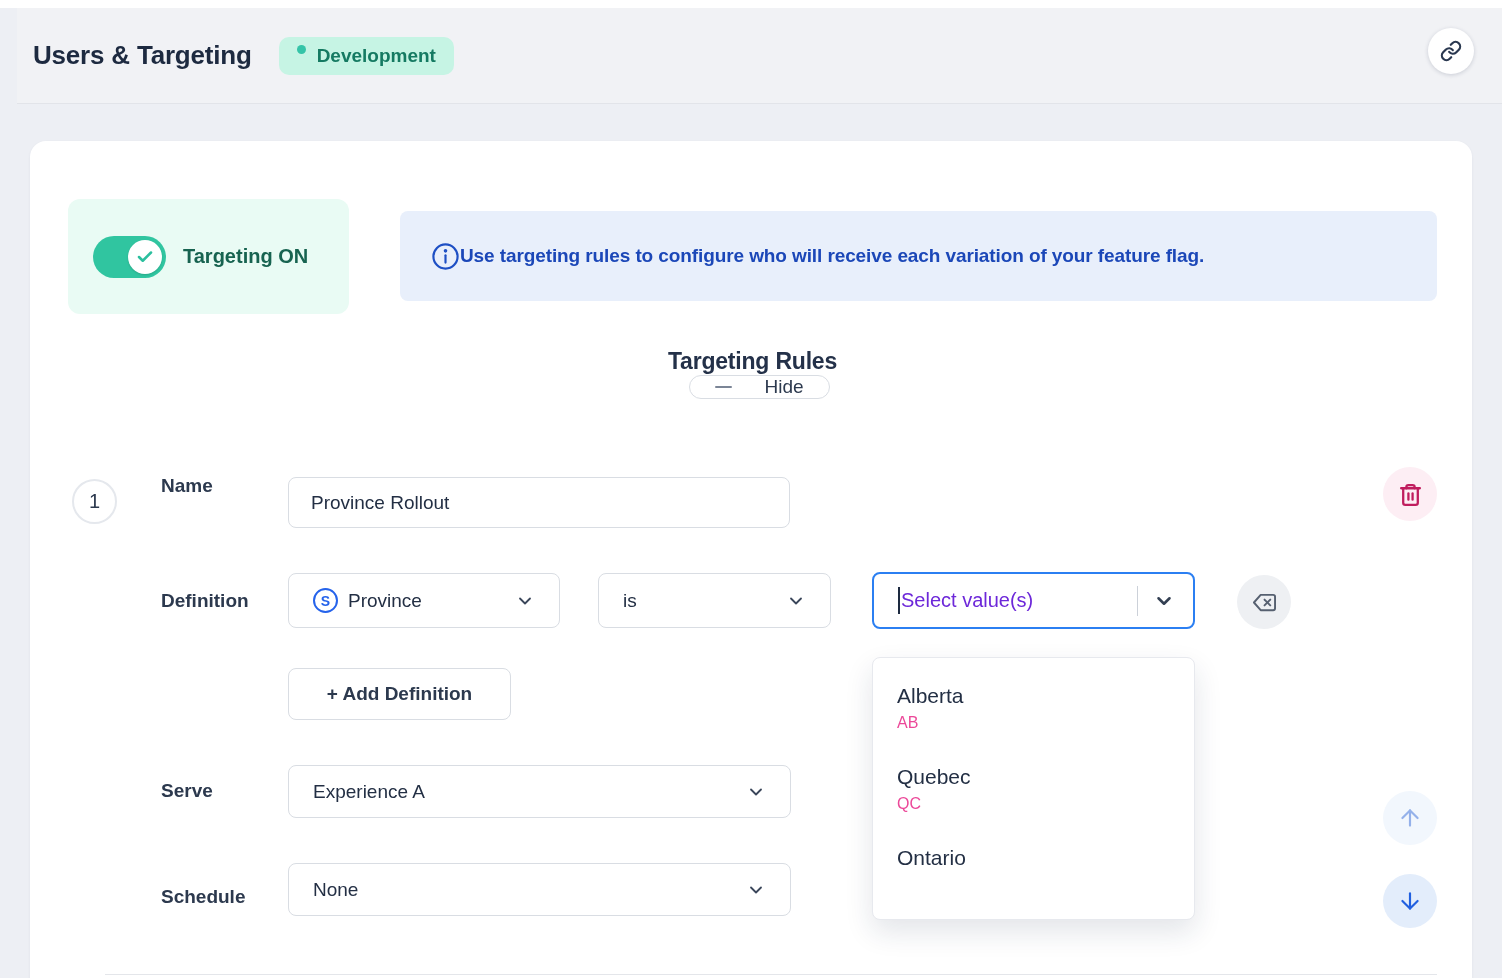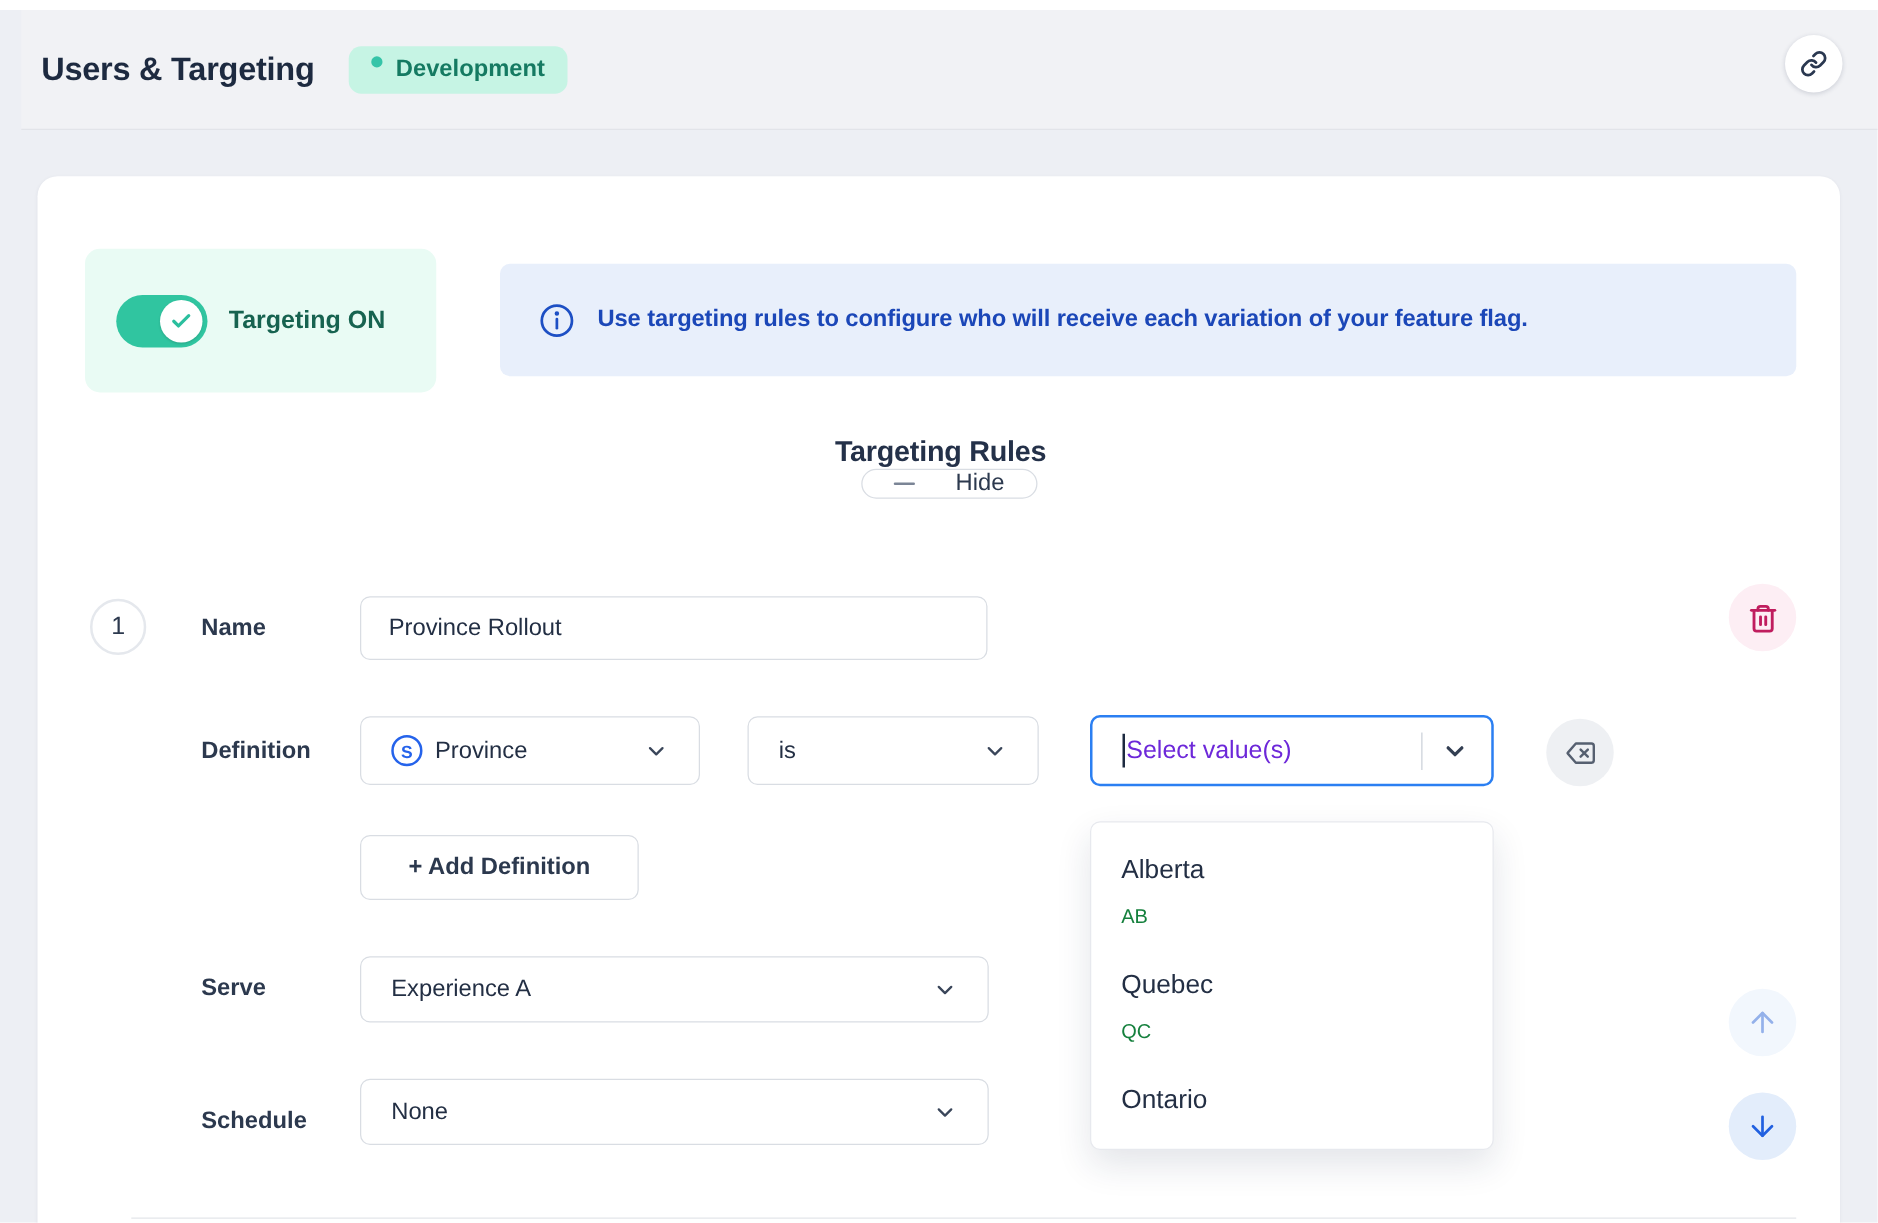--- a/index.html
+++ b/index.html
@@ -28,21 +28,21 @@
   .mint-panel { position:absolute; left:38px; top:58px; width:281px; height:115px;
     background:#e9fbf4; border-radius:12px; display:flex; align-items:center; padding-left:25px; gap:17px; }
   .toggle { position:relative; width:73px; height:42px; border-radius:21px; background:#30c5a0;
     border:none; cursor:pointer; flex:0 0 auto; }
   .toggle-knob { position:absolute; right:4px; top:4px; width:34px; height:34px; border-radius:50%;
     background:#ffffff; box-shadow:0 1px 2px rgba(0,0,0,.15); display:flex; align-items:center; justify-content:center; }
   .toggle-label { font-size:20px; font-weight:600; color:#176350; }
 
   
   .banner { position:absolute; left:370px; top:70px; width:1037px; height:90px;
-    background:#e8effb; border-radius:8px; display:flex; align-items:center; padding:0 20px 0 31px; gap:18px; }
+    background:#e8effb; border-radius:8px; display:flex; align-items:center; padding:0 20px 0 31px; gap:0; }
   .banner-text { font-size:19px; font-weight:600; color:#1b47b8; letter-spacing:-0.1px; }
 
   
   .section-row { position:absolute; left:38px; right:35px; top:207px; height:43px;
     display:flex; align-items:center;flex-direction:column; }
   .h-line { flex:1; height:1px; background:#e4e6ea; }
   .section-title { font-size:23px; font-weight:600; color:#243149; margin:0 16px; letter-spacing:-0.2px; }
   .hide-btn { margin-left:14px; width:141px; height:43px; border-radius:999px; background:#ffffff;
     border:1px solid #d9dde3; cursor:pointer; display:flex; align-items:center; justify-content:center; gap:32px;
     font-family:inherit; }
@@ -84,21 +84,21 @@
   .add-btn { position:absolute; left:258px; top:527px; width:223px; height:52px;
     background:#ffffff; border:1px solid #d9dde3; border-radius:8px; cursor:pointer;
     font-family:inherit; font-size:19px; font-weight:600; color:#2c394e; }
 
   
   .dropdown { position:absolute; left:842px; top:516px; width:323px; height:263px;
     background:#ffffff; border:1px solid #e7e9ee; border-radius:8px;
     box-shadow:0 12px 28px rgba(25,39,70,.12); padding:24px 0 0 24px; z-index:5; }
   .option { margin-bottom:28px; cursor:pointer; }
   .option-label { font-size:21px; color:#232f44; line-height:28px; }
-  .option-sub { font-size:16px; color:#15803d; line-height:25px;margin-top:11px; }
+  .option-sub { font-size:16px; color:#ec4899; line-height:25px; }
 
   .bottom-divider { position:absolute; left:75px; right:35px; top:833px; height:1px; background:#e4e6ea; }
 </style>
 </head>
 <body>
 
 <div class="page-bg"></div>
 
 <div class="header">
   <div class="page-title">Users &amp; Targeting</div>
@@ -145,21 +145,21 @@
     <span class="section-title">Targeting Rules</span>
     <span class="h-line"></span>
     <button class="hide-btn">
       <span class="hide-dash"></span>
       <span class="hide-label">Hide</span>
     </button>
   </div>
 
   <div class="rule-number">1</div>
 
-  <div class="form-label" style="top:351px;">Name</div>
+  <div class="form-label" style="top:334px;">Name</div>
   <input class="text-input" type="text" value="Province Rollout" style="">
 
   <button class="circle-btn trash-btn">
     <svg width="25" height="25" viewBox="0 0 24 24" fill="none" stroke="#c01d5e" stroke-width="2.2" stroke-linecap="round" stroke-linejoin="round">
       <path d="M3 6h18"></path>
       <path d="M19 6v14a2 2 0 0 1-2 2H7a2 2 0 0 1-2-2V6"></path>
       <path d="M8 6V5a2 2 0 0 1 2-2h4a2 2 0 0 1 2 2v1"></path>
       <line x1="10" y1="11" x2="10" y2="17"></line>
       <line x1="14" y1="11" x2="14" y2="17"></line>
     </svg>

